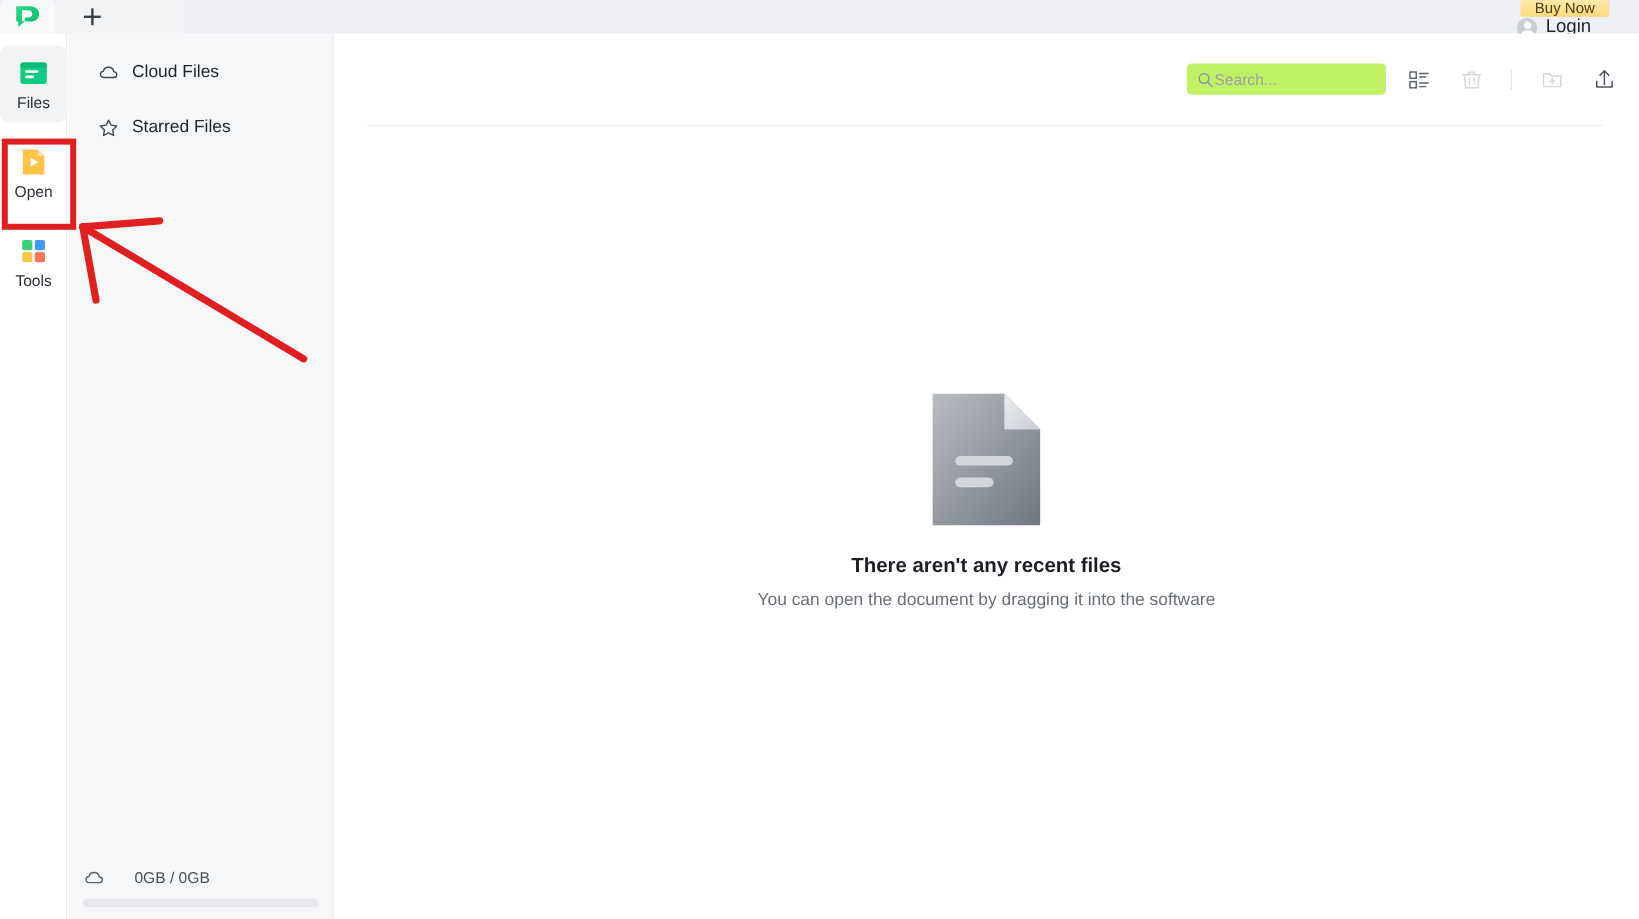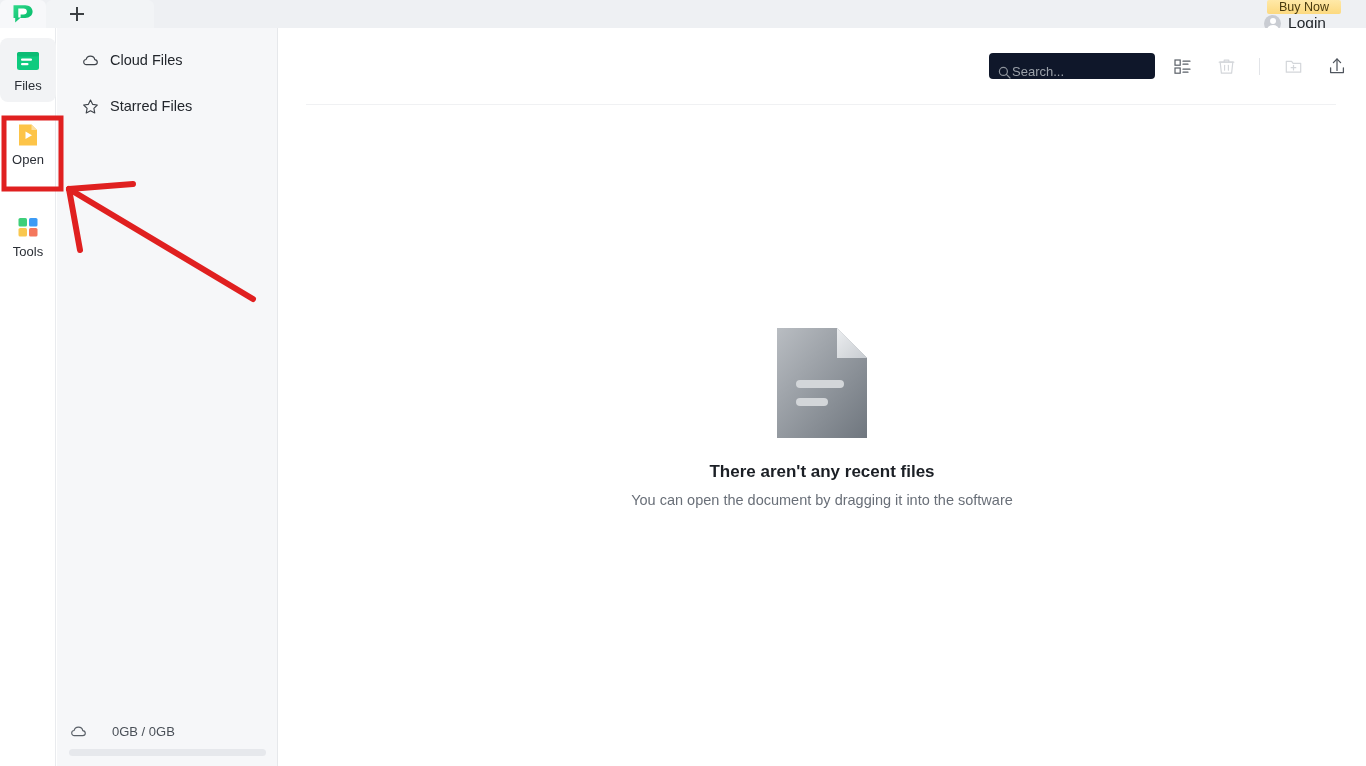--- a/index.html
+++ b/index.html
@@ -166,22 +166,22 @@
     width: 1088px; height: 738px;
     background: #ffffff;
   }
   .main-toolbar {
     height: 76px;
     display: flex; align-items: center; justify-content: flex-end;
     padding-right: 12px;
   }
   .search-box {
     width: 166px; height: 26px;
-    background: #0f172a; border-radius: 4px;
-    display: flex; align-items: flex-end; gap: 1px;
+    background: #bef264; border-radius: 4px;
+    display: flex; align-items: center; gap: 1px;
     padding: 0 9px;
     cursor: text;
   }
   .search-input {
     border: 0; outline: 0; background: transparent;
     font-family: "Liberation Sans", sans-serif;
     font-size: 13px; color: #70757d;
     width: 120px;
   }
   .search-input::placeholder { color: #9aa0a8; }
@@ -311,21 +311,21 @@
 
     <div class="rail-item" style="margin-top:10px;">
       <svg class="rail-ic" viewBox="0 0 26 26">
         <path d="M4 2.5 H16.5 L22 8 V23.5 H4 Z" fill="#fdc448"></path>
         <path d="M16.5 2.5 L22 8 H16.5 Z" fill="#fbe0a0"></path>
         <path d="M10.5 9.5 L17 13.2 L10.5 16.9 Z" fill="#ffffff"></path>
       </svg>
       <span class="rail-label">Open</span>
     </div>
 
-    <div class="rail-item" style="margin-top:28px;">
+    <div class="rail-item" style="margin-top:10px;">
       <svg class="rail-ic" viewBox="0 0 26 26">
         <rect x="3.5" y="4" width="8.5" height="8.5" rx="1.6" fill="#3ecf7a"></rect>
         <rect x="14" y="4" width="8.5" height="8.5" rx="1.6" fill="#3d9bf5"></rect>
         <rect x="3.5" y="14" width="8.5" height="8.5" rx="1.6" fill="#f9c74f"></rect>
         <rect x="14" y="14" width="8.5" height="8.5" rx="1.6" fill="#f4775c"></rect>
       </svg>
       <span class="rail-label">Tools</span>
     </div>
 
   </div>

